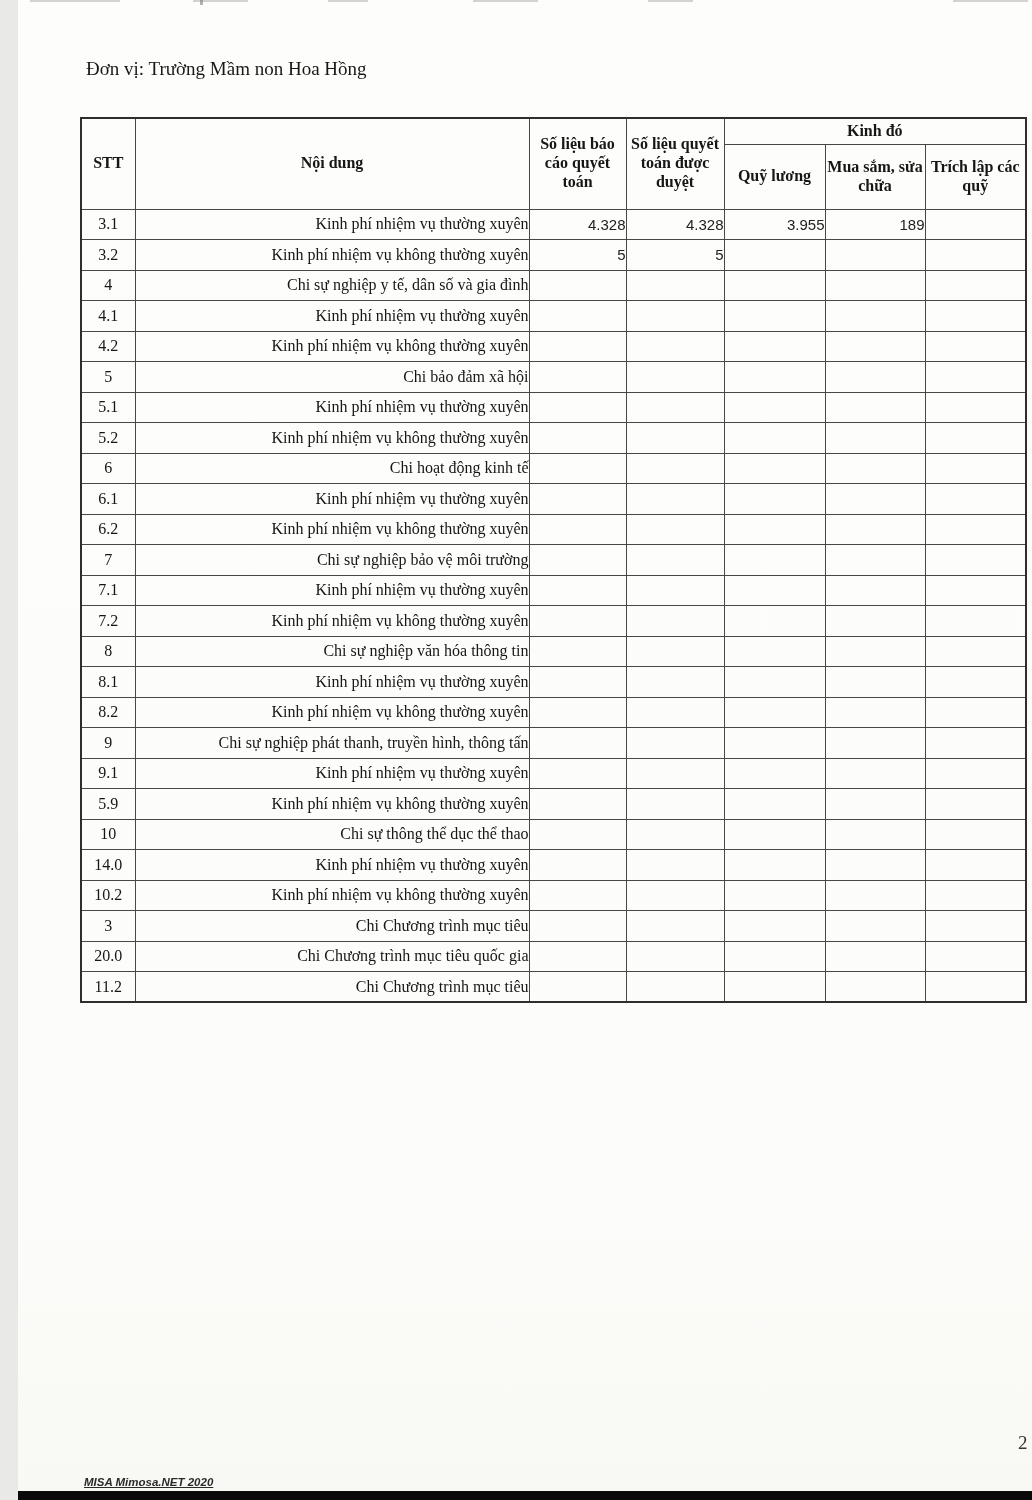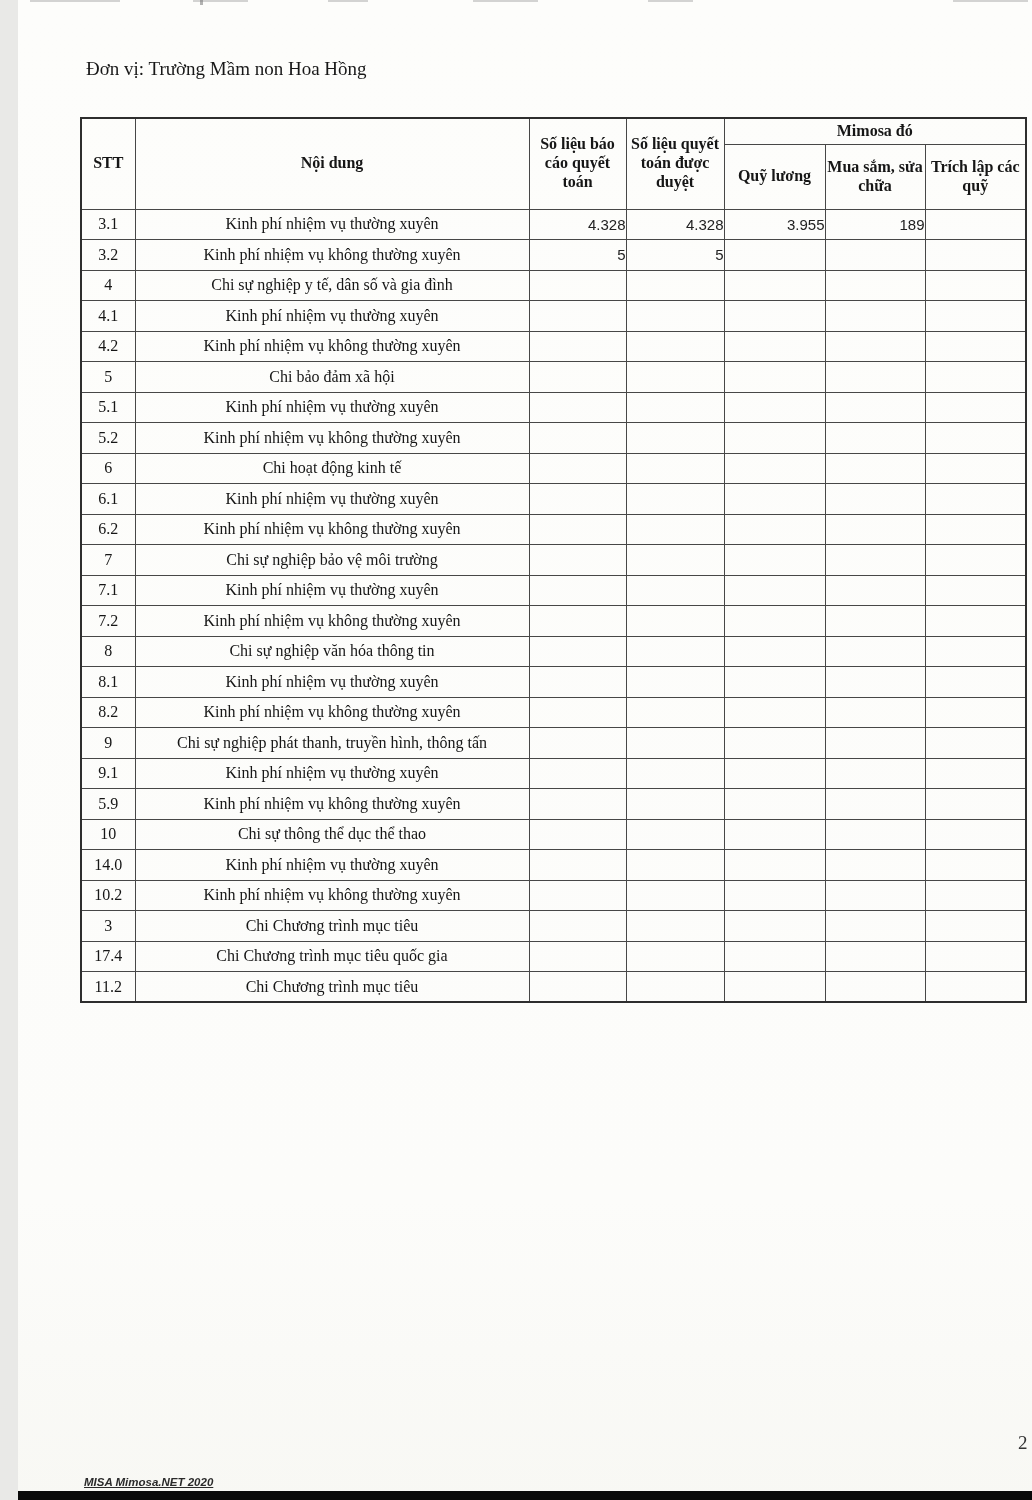--- a/index.html
+++ b/index.html
@@ -35,21 +35,21 @@
   }
   table.report{border:2px solid #2e2e2e;}
   table.report thead th{
     font-weight:bold;text-align:center;vertical-align:middle;
     line-height:1.18;font-size:16px;white-space:normal;
   }
   tr.head-top{height:26px;}
   tr.head-sub{height:65px;}
   tbody tr{height:30.5px;}
   td.stt{text-align:center;vertical-align:middle;}
-  td.name{text-align:center;vertical-align:middle;padding-left:6px;}
+  td.name{text-align:right;vertical-align:middle;padding-left:6px;}
   td.val{
     text-align:right;vertical-align:middle;padding-right:3px;
     font-family:"Liberation Sans","DejaVu Sans",sans-serif;font-size:15px;color:#222;
   }
   th.wrap{padding:0 4px;}
 
   
   .footer-left{
     position:absolute;left:66px;top:1476px;
     font-family:"Liberation Sans","DejaVu Sans",sans-serif;
@@ -86,21 +86,21 @@
         <col style="width:101px">
         <col style="width:100px">
         <col style="width:101px">
     </colgroup>
     <thead>
       <tr class="head-top">
         <th rowspan="2">STT</th>
         <th rowspan="2">Nội dung</th>
         <th rowspan="2" class="wrap">Số liệu báo cáo quyết toán</th>
         <th rowspan="2" class="wrap">Số liệu quyết toán được duyệt</th>
-        <th colspan="3">Mimosa đó</th>
+        <th colspan="3">Kinh đó</th>
       </tr>
       <tr class="head-sub">
         <th class="wrap">Quỹ lương</th>
         <th class="wrap">Mua sắm, sửa chữa</th>
         <th class="wrap">Trích lập các quỹ</th>
       </tr>
     </thead>
     <tbody>
         <tr>
       <td class="stt">3.1</td>
@@ -312,21 +312,21 @@
         <tr>
       <td class="stt">3</td>
       <td class="name">Chi Chương trình mục tiêu</td>
       <td class="val"></td>
       <td class="val"></td>
       <td class="val"></td>
       <td class="val"></td>
       <td class="val"></td>
     </tr>
         <tr>
-      <td class="stt">17.4</td>
+      <td class="stt">20.0</td>
       <td class="name">Chi Chương trình mục tiêu quốc gia</td>
       <td class="val"></td>
       <td class="val"></td>
       <td class="val"></td>
       <td class="val"></td>
       <td class="val"></td>
     </tr>
         <tr>
       <td class="stt">11.2</td>
       <td class="name">Chi Chương trình mục tiêu</td>

